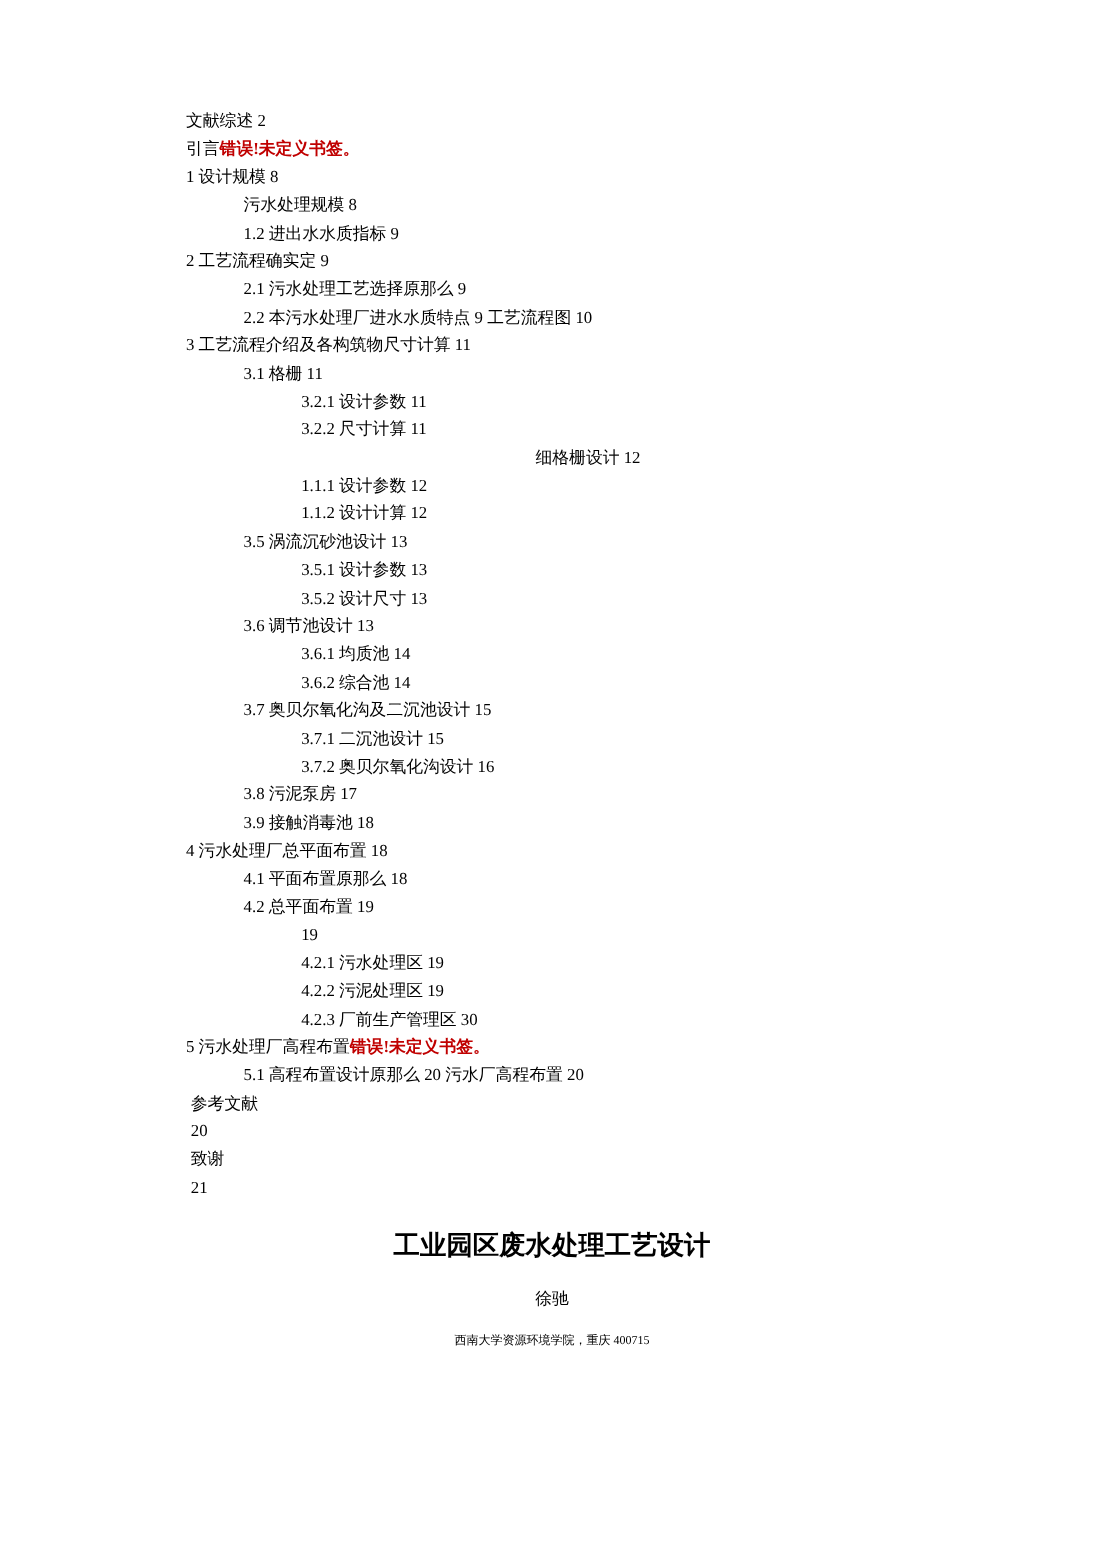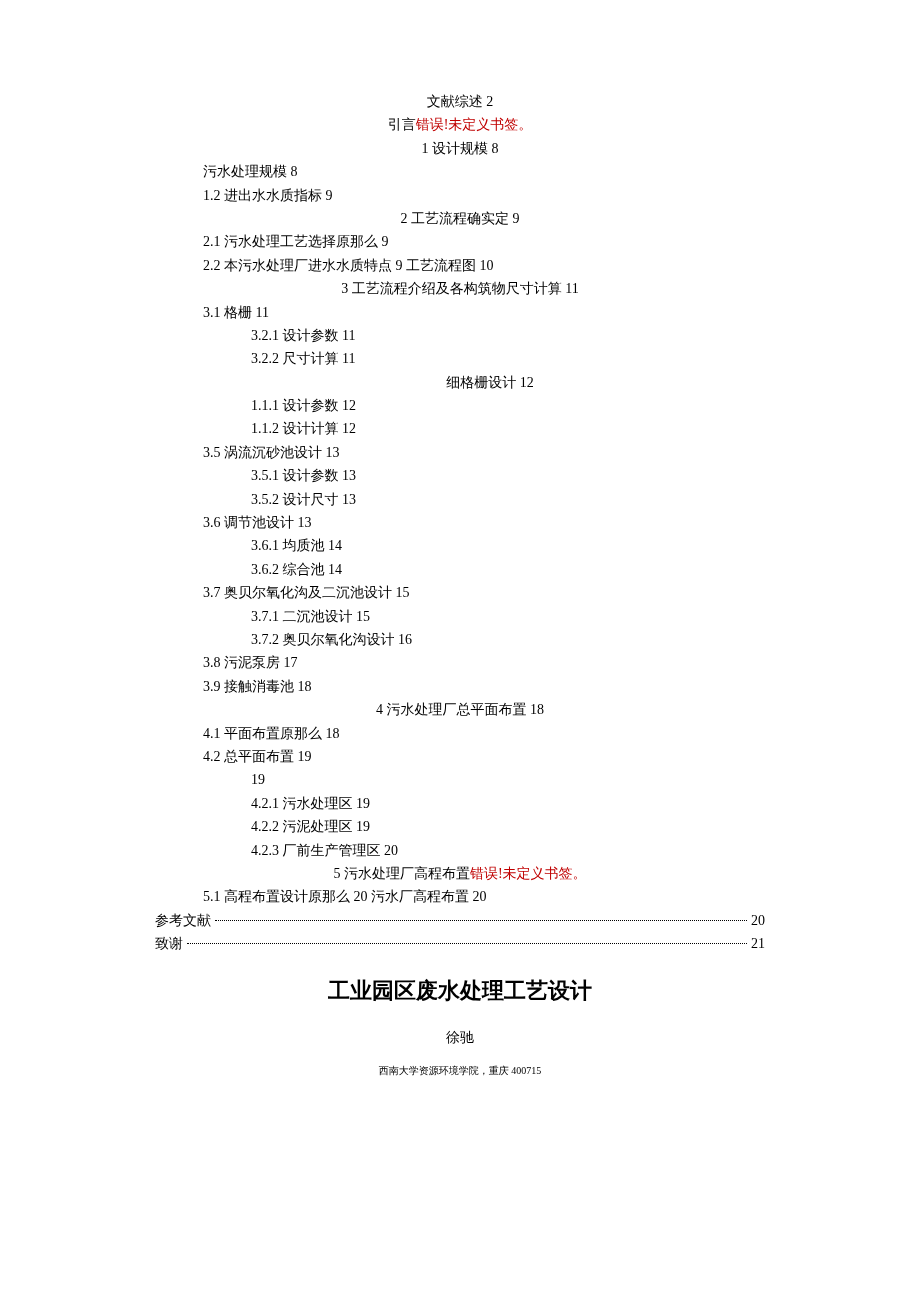--- a/index.html
+++ b/index.html
@@ -15,33 +15,34 @@
       background: #fff;
       width: 920px;
       padding: 90px 155px 50px 155px;
     }
     .toc {
       font-size: 14px;
     }
     .toc-line {
       margin: 1px 0;
     }
-    .level-0 { padding-left: 0; text-align: center; }
+    .level-0 { padding-left: 0; }
     .level-1 { padding-left: 48px; }
     .level-2 { padding-left: 48px; }
     .level-3 { padding-left: 96px; }
     .level-extra { padding-left: 96px; }
     .level-sub { padding-left: 60px; text-align: center; }
     .error {
       color: #c00000;
-      font-weight: normal;
+      font-weight: bold;
     }
     .dotted-line {
       display: flex;
       align-items: baseline;
+      flex-direction: column;
     }
     .dotted-line .label {
       white-space: nowrap;
     }
     .dotted-line .dots {
       flex: 1;
       border-bottom: 1px dotted #000;
       margin: 0 4px;
       position: relative;
       top: -4px;
@@ -96,21 +97,21 @@
     <div class="toc-line level-3">3.7.1   二沉池设计 15</div>
     <div class="toc-line level-3">3.7.2   奥贝尔氧化沟设计 16</div>
     <div class="toc-line level-2">3.8   污泥泵房 17</div>
     <div class="toc-line level-2">3.9   接触消毒池 18</div>
     <div class="toc-line level-0">4 污水处理厂总平面布置 18</div>
     <div class="toc-line level-2">4.1   平面布置原那么 18</div>
     <div class="toc-line level-2">4.2   总平面布置 19</div>
     <div class="toc-line level-extra">19</div>
     <div class="toc-line level-3">4.2.1   污水处理区 19</div>
     <div class="toc-line level-3">4.2.2   污泥处理区 19</div>
-    <div class="toc-line level-3">4.2.3   厂前生产管理区 20</div>
+    <div class="toc-line level-3">4.2.3   厂前生产管理区 30</div>
     <div class="toc-line level-0"><span>5 污水处理厂高程布置</span><span class="error">错误!未定义书签。</span></div>
     <div class="toc-line level-2">5.1   高程布置设计原那么 20 污水厂高程布置 20</div>
     <div class="toc-line level-0 dotted-line">
       <span class="label">参考文献</span>
       <span class="dots"></span>
       <span class="page">20</span>
     </div>
     <div class="toc-line level-0 dotted-line">
       <span class="label">致谢</span>
       <span class="dots"></span>

